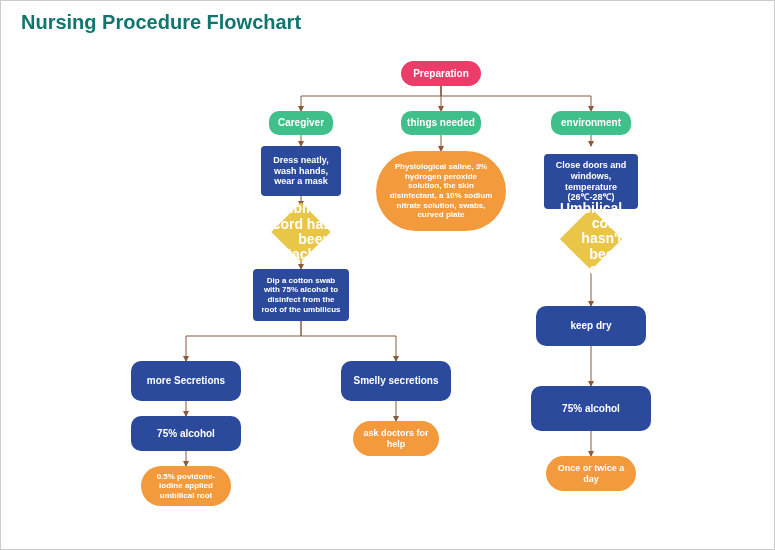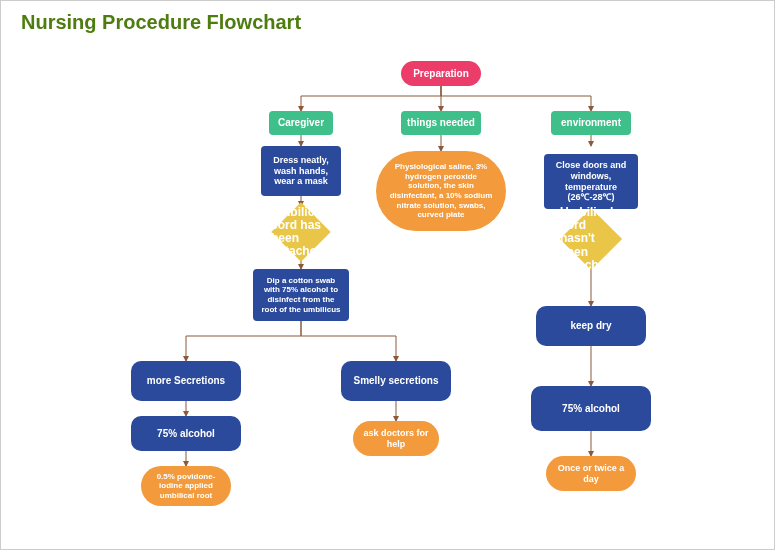--- a/index.html
+++ b/index.html
@@ -11,21 +11,21 @@
     border: 1px solid #ccc;
     position: relative;
     overflow: hidden;
   }
   .title {
     position: absolute;
     top: 10px;
     left: 20px;
     font-size: 20px;
     font-weight: bold;
-    color: #4d7c0f;
+    color: #0f766e;
   }
   .canvas {
     position: absolute;
     top: 0; left: 0;
     width: 775px;
     height: 550px;
   }
   .node {
     position: absolute;
     color: #fff;
@@ -35,29 +35,29 @@
     text-align: center;
     font-size: 10px;
     font-weight: bold;
     line-height: 1.2;
     padding: 12px 6px;
   }
   .pill { border-radius: 999px; }
   .rect { border-radius: 4px; }
   .rrect { border-radius: 10px; }
   .pink { background: #ec3c6a; }
-  .green { background: #3fbf8a; }
+  .green { background: #3fbf8a; border-radius: 10px; }
   .blue { background: #2b4a9b; }
   .orange { background: #f39a3c; }
   .diamond {
     position: absolute;
     color: #fff;
-    font-size: 12px;
+    font-size: 14px;
     font-weight: bold;
-    text-align: left;
+    text-align: right;
     display: flex;
     align-items: center;
     justify-content: center;
   }
   .diamond .shape {
     position: absolute;
     top: 50%; left: 50%;
     transform: translate(-50%, -50%) rotate(45deg);
     background: #e9c648;
   }

